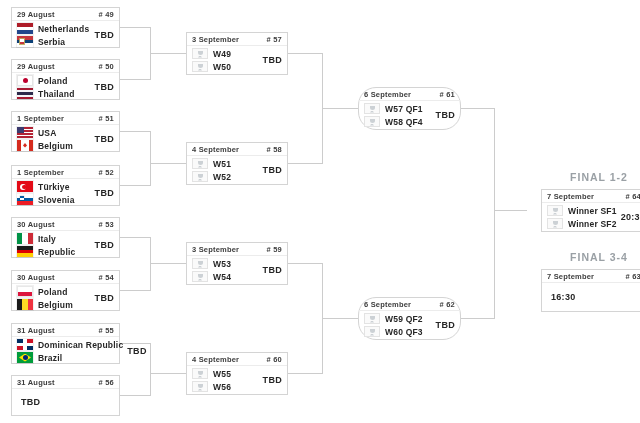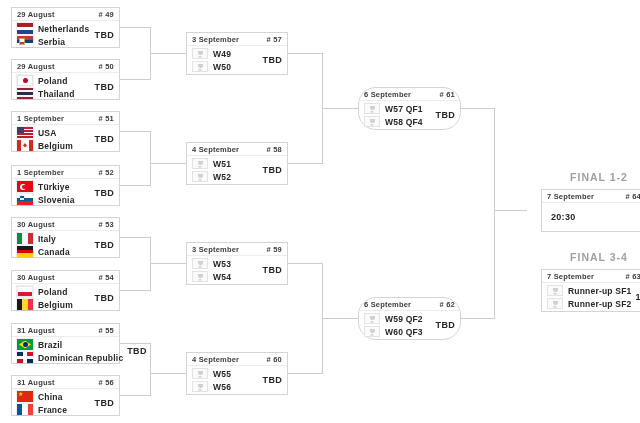--- a/index.html
+++ b/index.html
@@ -187,21 +187,21 @@
       <span class="num"># 53</span>
     </div>
     <div class="body">
       <div class="teams">
         <div class="team">
           <span class="flag fl-italy"></span>
           <span class="tname">Italy</span>
         </div>
         <div class="team">
           <span class="flag fl-germany"></span>
-          <span class="tname">Canada</span>
+          <span class="tname">Republic</span>
         </div>
       </div>
       <span class="status">TBD</span>
     </div>
   </div>
 
   <div class="match r1 pos-m54">
     <div class="head">
       <span class="date">30 August</span>
       <span class="num"># 54</span>
@@ -222,48 +222,38 @@
   </div>
 
   <div class="match r1 pos-m55">
     <div class="head">
       <span class="date">31 August</span>
       <span class="num"># 55</span>
     </div>
     <div class="body">
       <div class="teams">
         <div class="team">
+          <span class="flag fl-dominican-republic"></span>
+          <span class="tname">Dominican Republic</span>
+        </div>
+        <div class="team">
           <span class="flag fl-brazil"></span>
           <span class="tname">Brazil</span>
         </div>
-        <div class="team">
-          <span class="flag fl-dominican-republic"></span>
-          <span class="tname">Dominican Republic</span>
-        </div>
       </div>
       <span class="status">TBD</span>
     </div>
   </div>
 
   <div class="match r1 pos-m56">
     <div class="head">
       <span class="date">31 August</span>
       <span class="num"># 56</span>
     </div>
     <div class="body">
-      <div class="teams">
-        <div class="team">
-          <span class="flag fl-china"></span>
-          <span class="tname">China</span>
-        </div>
-        <div class="team">
-          <span class="flag fl-france"></span>
-          <span class="tname">France</span>
-        </div>
-      </div>
       <span class="status">TBD</span>
     </div>
   </div>
 
   <div class="match r2 pos-m57">
     <div class="head">
       <span class="date">3 September</span>
       <span class="num"># 57</span>
     </div>
     <div class="body">
@@ -382,39 +372,39 @@
   </div>
 
   <div class="final-label pos-f12label">FINAL 1-2</div>
 
   <div class="match fin pos-m64">
     <div class="head">
       <span class="date">7 September</span>
       <span class="num"># 64</span>
     </div>
     <div class="body">
+      <div class="teams">
+        <div class="team">
+          <span class="flag fl-tbd"></span>
+          <span class="tname">Winner SF1</span>
+        </div>
+        <div class="team">
+          <span class="flag fl-tbd"></span>
+          <span class="tname">Winner SF2</span>
+        </div>
+      </div>
       <span class="status">20:30</span>
     </div>
   </div>
 
   <div class="final-label pos-f34label">FINAL 3-4</div>
 
   <div class="match fin pos-m63">
     <div class="head">
       <span class="date">7 September</span>
       <span class="num"># 63</span>
     </div>
     <div class="body">
-      <div class="teams">
-        <div class="team">
-          <span class="flag fl-tbd"></span>
-          <span class="tname">Runner-up SF1</span>
-        </div>
-        <div class="team">
-          <span class="flag fl-tbd"></span>
-          <span class="tname">Runner-up SF2</span>
-        </div>
-      </div>
       <span class="status">16:30</span>
     </div>
   </div>
 
 </div>
 
 </body></html>

